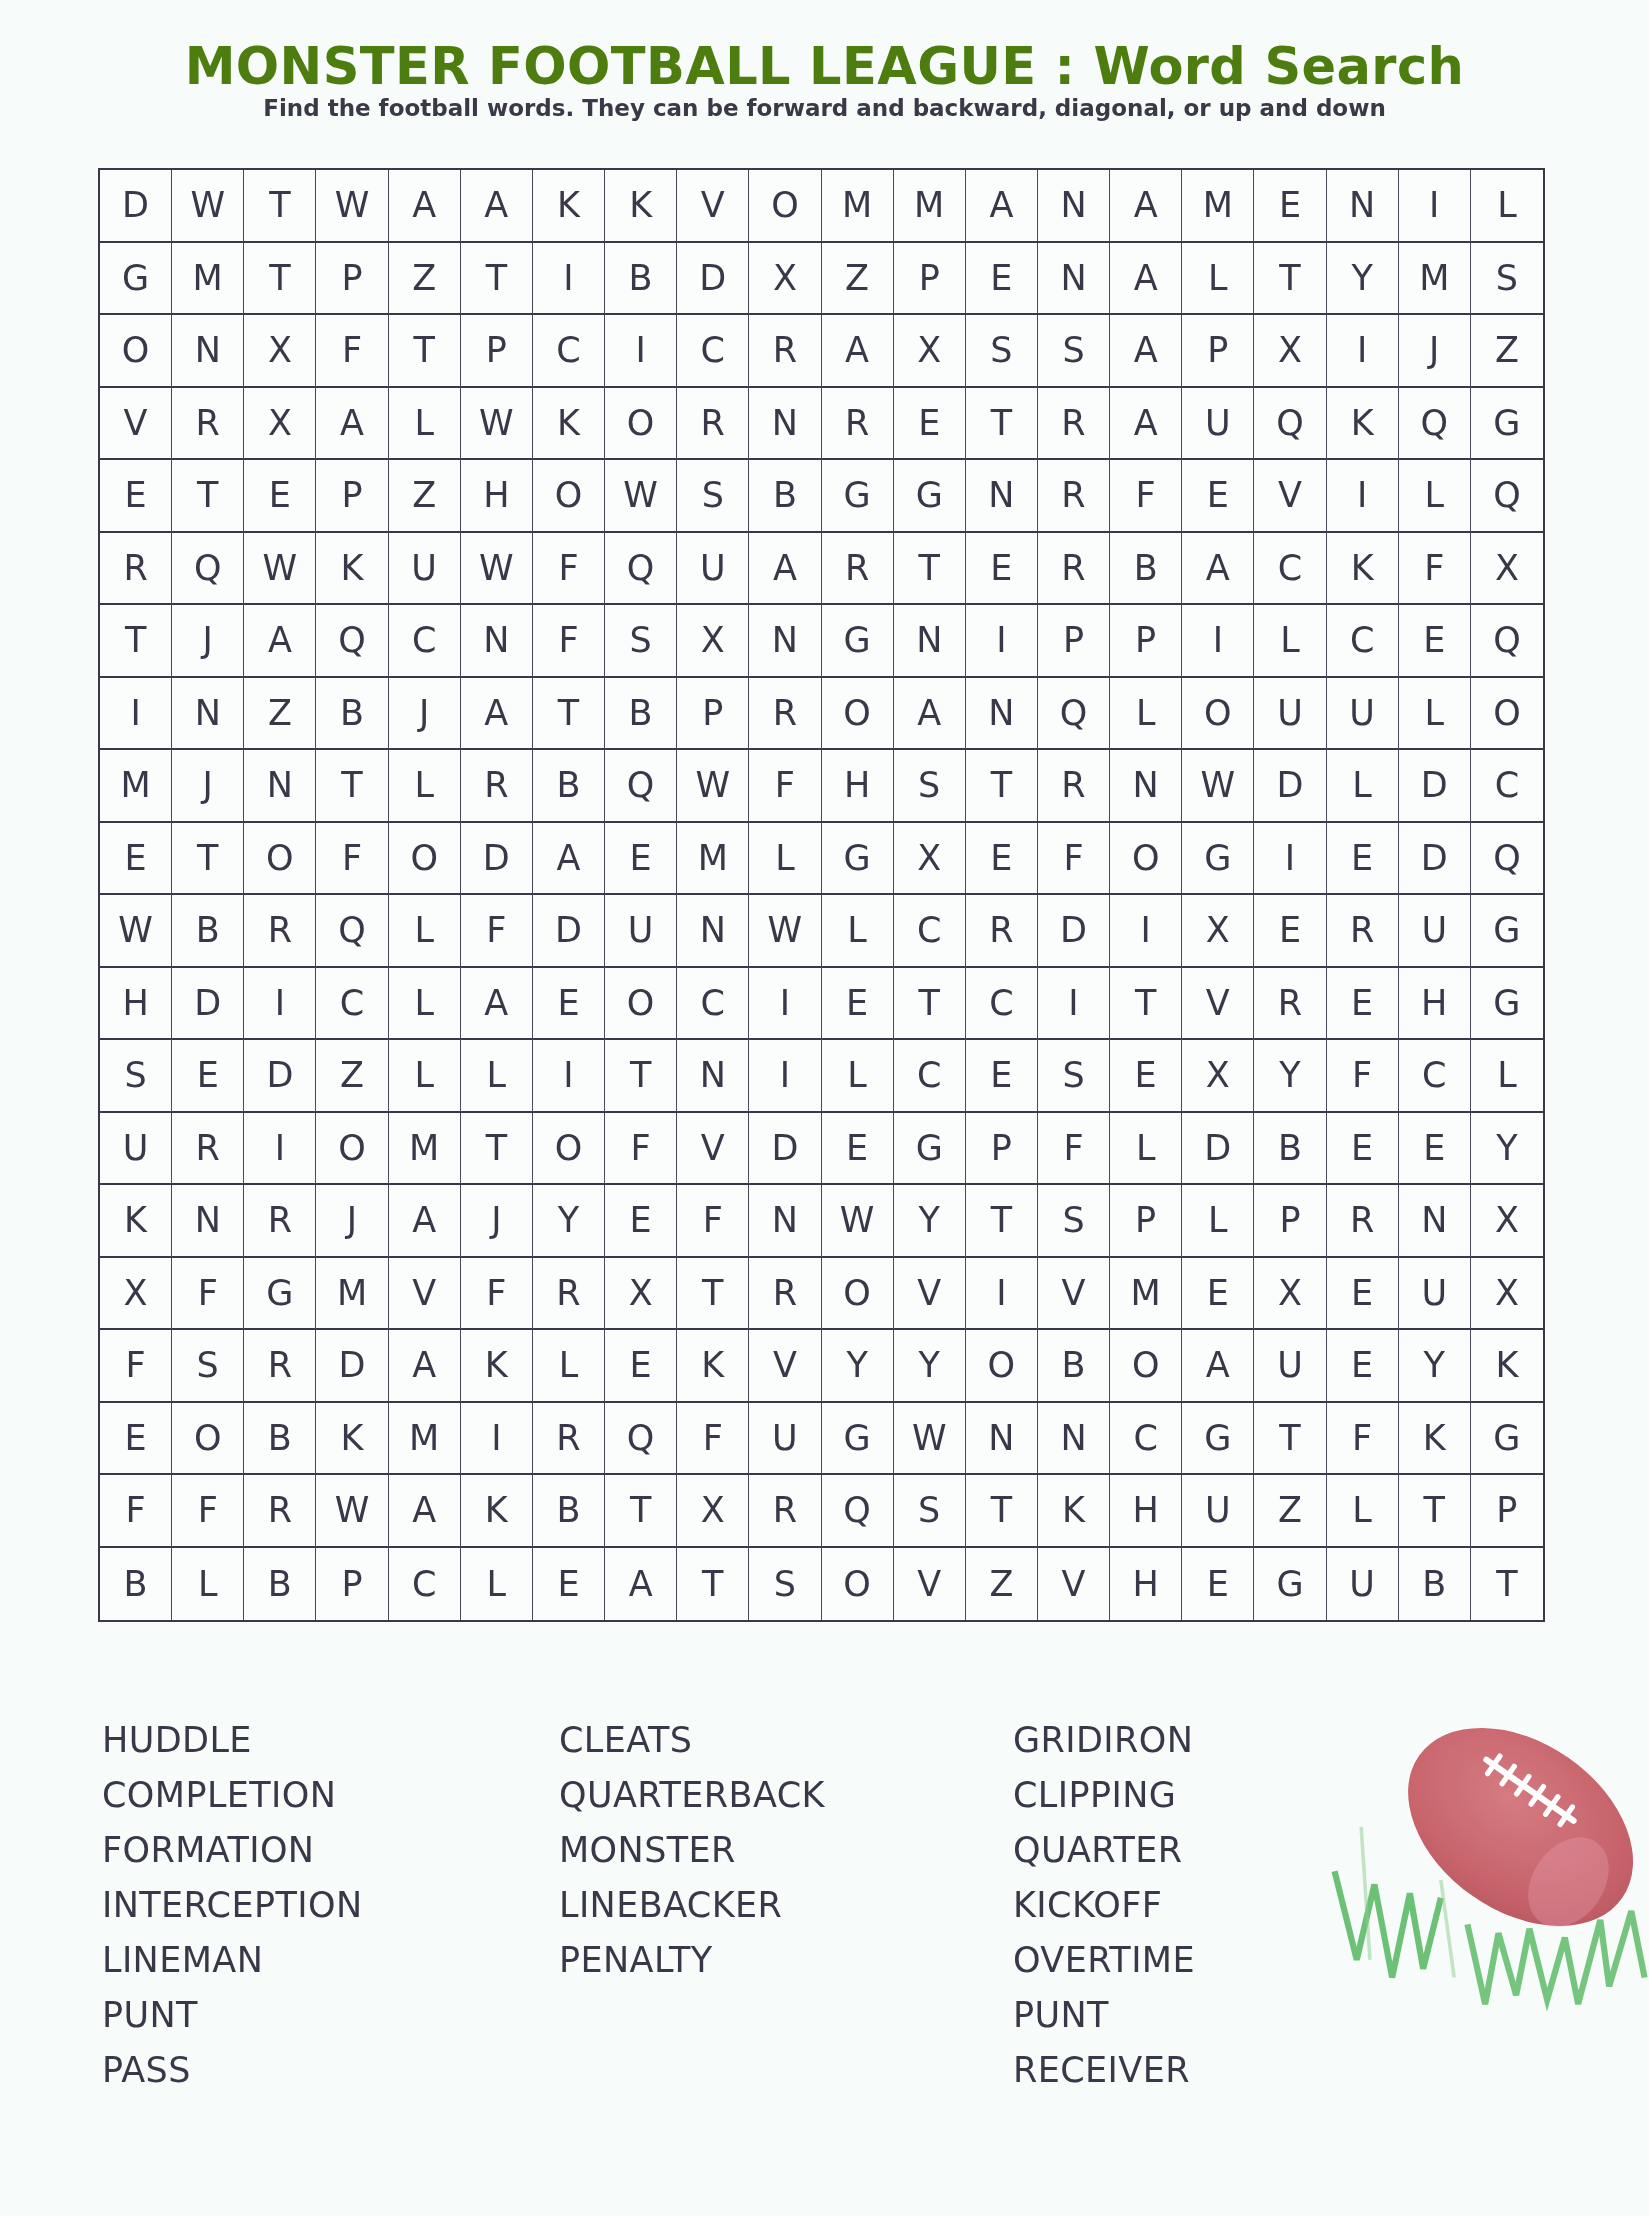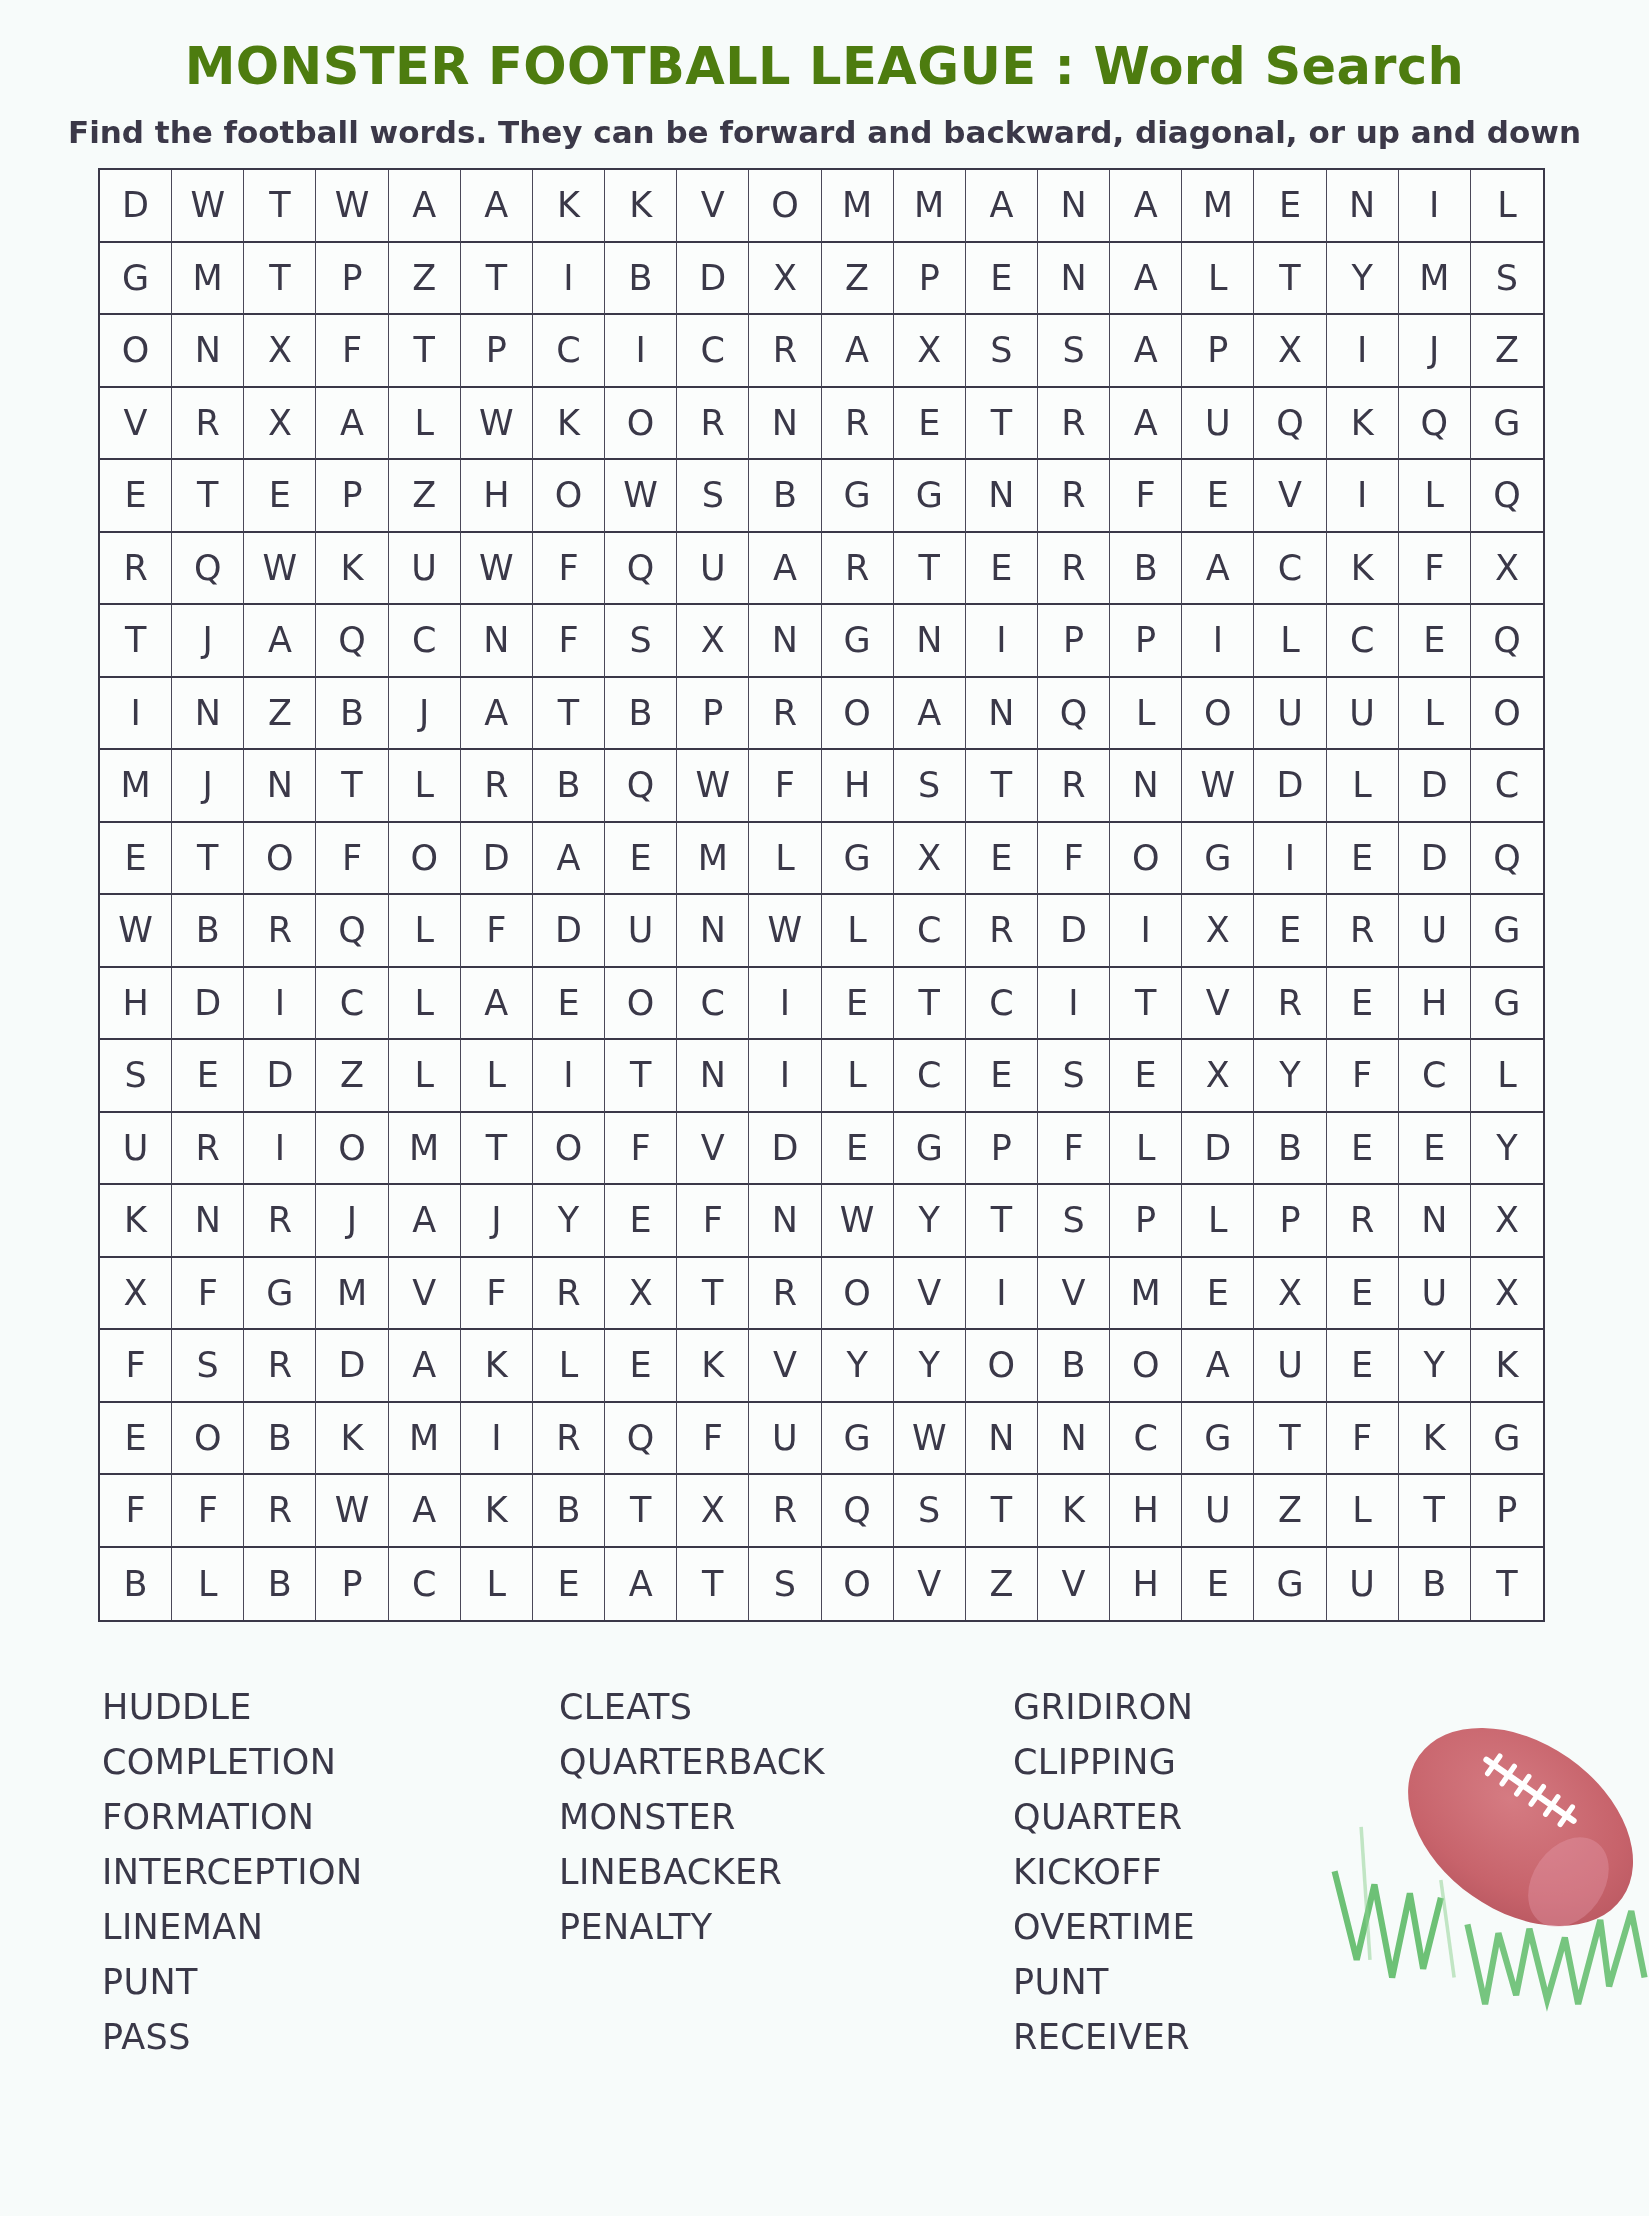--- a/index.html
+++ b/index.html
@@ -8,22 +8,22 @@
       background: #f7fbfa;
       font-family: "DejaVu Sans", sans-serif;
       color: #3a3848;
     }
     .title {
       position: absolute; left: 0; width: 1649px; top: 37px;
       text-align: center; font-weight: bold; font-size: 51px;
       letter-spacing: 0.4px; color: #4d7c0f;
     }
     .subtitle {
-      position: absolute; left: 0; width: 1649px; top: 114px;
-      text-align: center; font-weight: bold; font-size: 31px; color: #3b3848;
+      position: absolute; left: 0; width: 1649px; top: 95px;
+      text-align: center; font-weight: bold; font-size: 23px; color: #3b3848;
     }
     .grid {
       position: absolute; left: 98px; top: 168px;
       width: 1447px; height: 1454px;
       display: grid;
       grid-template-columns: repeat(20, 1fr);
       grid-template-rows: repeat(20, 1fr);
       border: 2.7px solid #3a3848;
       box-sizing: border-box;
       background: #fbfdfc;
@@ -34,21 +34,21 @@
       display: flex; align-items: center; justify-content: center;
       font-size: 35px; color: #3a3848;
       box-sizing: border-box;
     }
     .cell.last-col { border-right: none; }
     .cell.last-row { border-bottom: none; }
     .words {
       position: absolute; top: 1680px; left: 102px;
       display: flex; gap: 0;
     }
-    .word-col { display: flex; flex-direction: column; }
+    .word-col { display: flex; flex-direction: column; margin-top: 33px; }
     .word-col.c1 { width: 457px; }
     .word-col.c2 { width: 454px; }
     .word-col.c3 { width: 319px; }
     .word {
       font-size: 35px; line-height: 55px; height: 55px; color: #3a3848;
       letter-spacing: 0.4px;
     }
     .football-art {
       position: absolute; left: 1308px; top: 1694px; width: 341px; height: 319px;
     }

